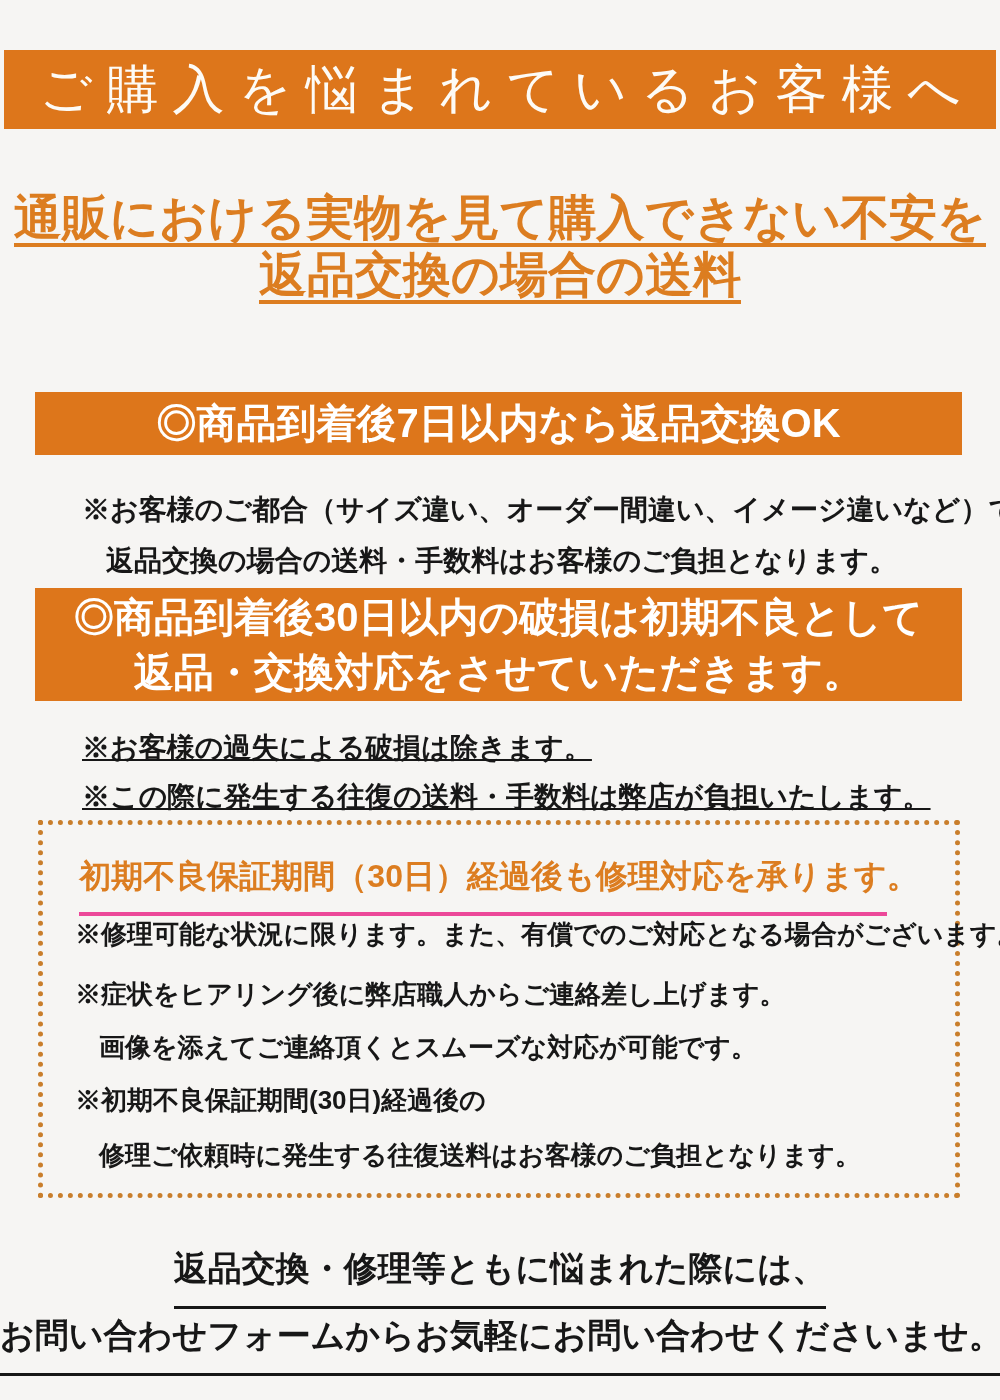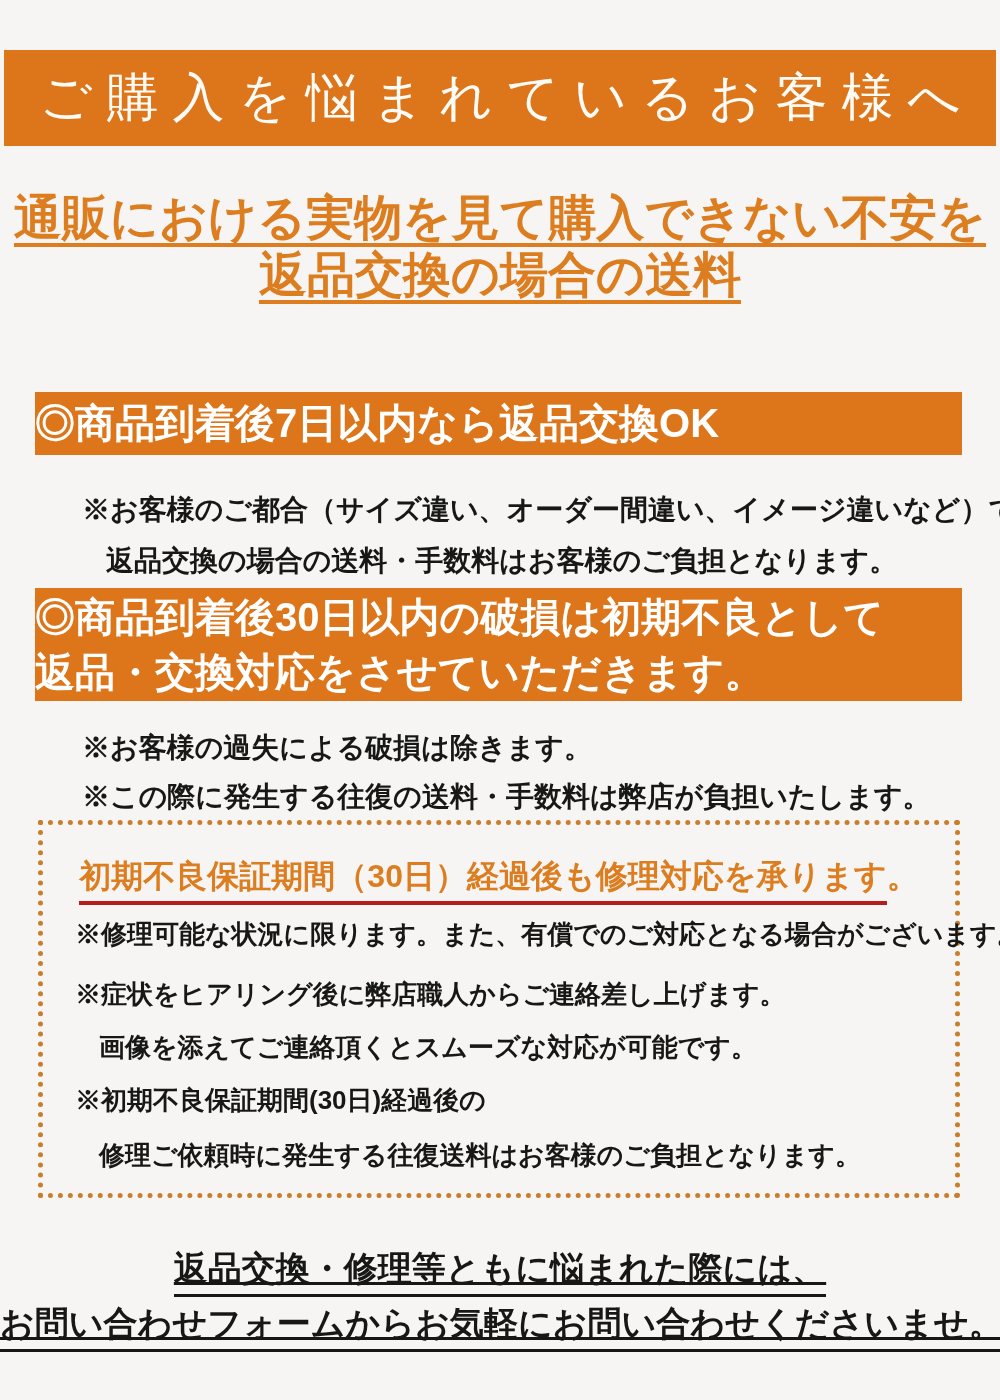--- a/index.html
+++ b/index.html
@@ -14,21 +14,21 @@
     position: relative;
     overflow: hidden;
   }
   .abs { position: absolute; }
 
   
   .header-banner {
     left: 4px;
     right: 4px;
     top: 50px;
-    height: 96px;
+    height: 79px;
     background: #dd761b;
     display: flex;
     align-items: center;
     justify-content: center;
   }
   .header-banner .title {
     font-family: "DejaVu Serif", "Liberation Serif", serif;
     font-weight: 400;
     color: #fdfbf6;
     font-size: 52px;
@@ -57,38 +57,38 @@
   }
 
   
   .banner {
     left: 35px;
     width: 927px;
     background: #dd761b;
     color: #ffffff;
     font-weight: bold;
     font-size: 40px;
-    text-align: left;
+    text-align: center;
     display: flex;
     flex-direction: column;
     justify-content: center;
   }
   .banner-7day  { top: 392px; height: 63px; }
   .banner-30day { top: 588px; height: 113px; line-height: 55px; }
   .banner .bl { white-space: nowrap; }
 
   
   .note {
     color: #171717;
     font-weight: bold;
     font-size: 28px;
     line-height: 51px;
   }
   .note-7day  { left: 82px; top: 484px; }
-  .note-30day { left: 82px; top: 723px; line-height: 49px; }
+  .note-30day { left: 82px; top: 723px; line-height: 49px; text-decoration: underline; }
   .note .cont { padding-left: 24px; }
   .note div { white-space: nowrap; }
 
   
   .repair-box {
     left: 38px;
     top: 820px;
     width: 912px;
     height: 368px;
     border: 5px dotted #c97e2b;
@@ -100,22 +100,22 @@
     right: 0;
     top: 30px;
     text-align: center;
     color: #dc7d20;
     font-size: 32px;
     font-weight: bold;
     white-space: nowrap;
   }
   .repair-title .u {
     display: inline-block;
-    border-bottom: 4px solid #b91c1c;
-    padding-bottom: 2px;
+    border-bottom: 4px solid #ec4899;
+    padding-bottom: 13px;
   }
   .repair-note {
     position: absolute;
     left: 32px;
     color: #171717;
     font-size: 26px;
     font-weight: bold;
     white-space: nowrap;
   }
   .repair-note.indent { left: 56px; }
@@ -132,24 +132,23 @@
     top: 1242px;
     text-align: center;
     color: #171717;
     font-size: 34px;
     font-weight: bold;
     line-height: 53px;
   }
   .footer .u {
     display: inline-block;
     border-bottom: 3px solid #171717;
-    padding-bottom: 2px;
+    padding-bottom: 14px;
     line-height: 47px;
     white-space: nowrap;
-    text-decoration: underline;
   }
 </style>
 </head>
 <body>
 
 <div class="abs header-banner">
   <div class="title">ご購入を悩まれているお客様へ</div>
 </div>
 
 <div class="abs intro">

